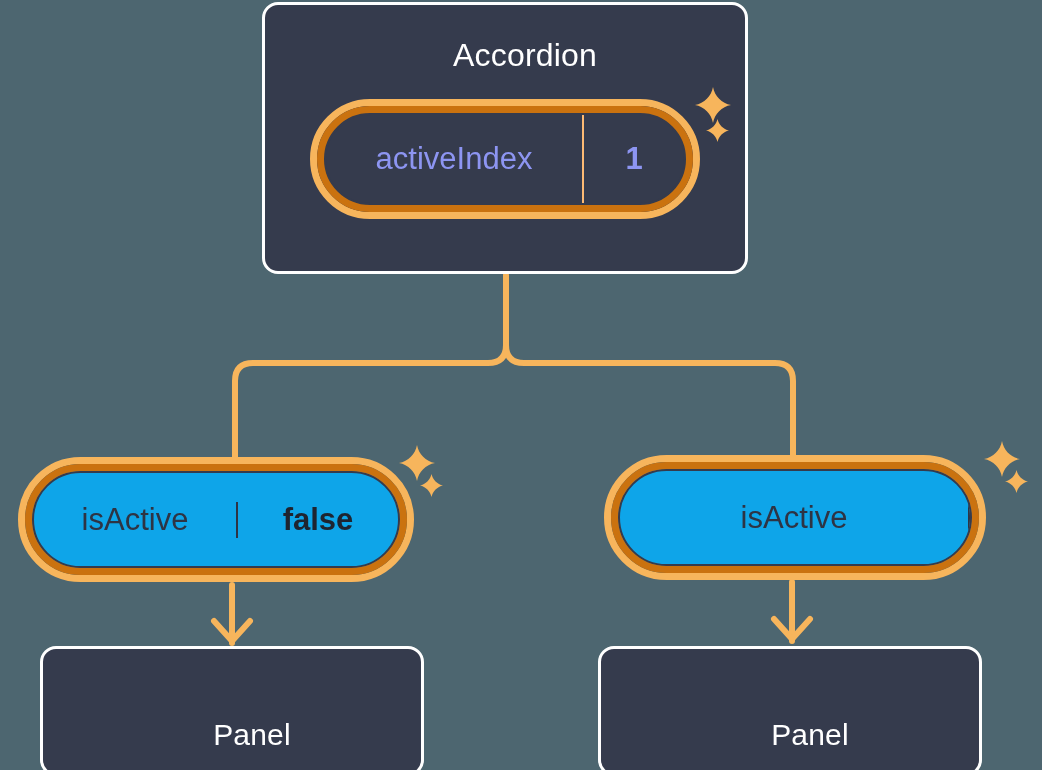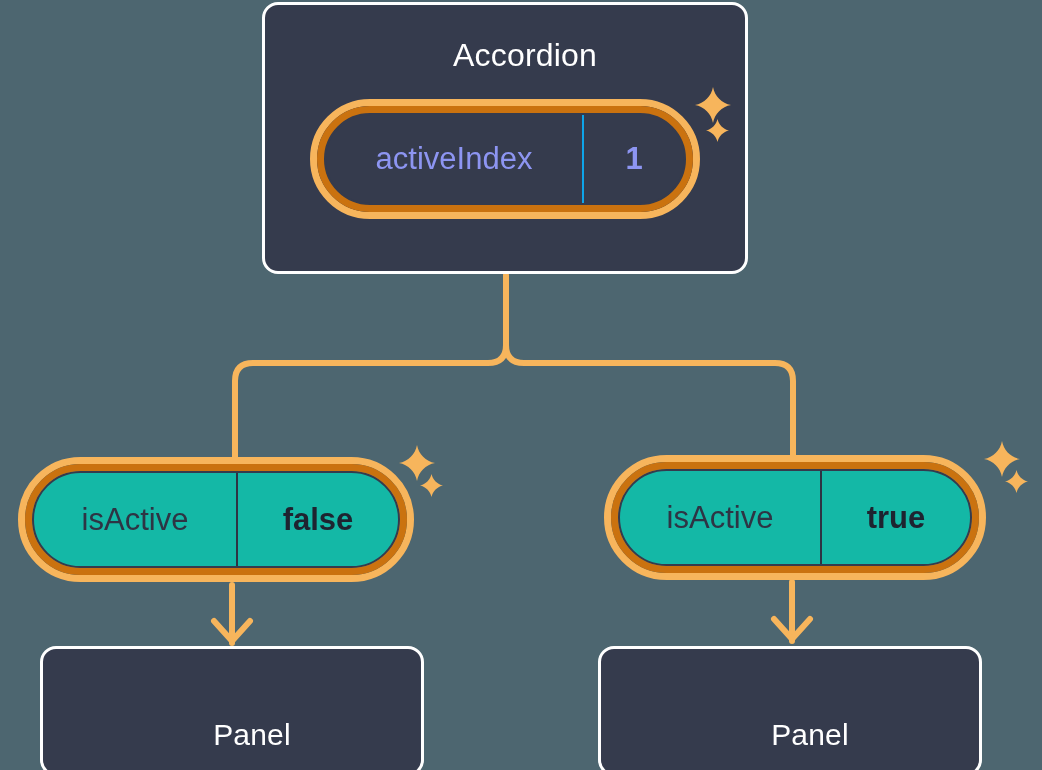--- a/index.html
+++ b/index.html
@@ -114,34 +114,35 @@
   }
   #pill-active-index .pill-inner {
     background: #353b4d;
     border: 2px solid #353b4d;
   }
   #pill-active-index .pill-key {
     color: #8d95f2;
     font-size: 31px;
     font-weight: 400;
     flex: 1 1 auto;
-    border-right: 2px solid #0ea5e9;
+    border-right: 2px solid #fdba74;
   }
   #pill-active-index .pill-val {
     color: #8d95f2;
     font-size: 31px;
     font-weight: 700;
     flex: 0 0 100px;
   }
 
   
   .pill-purple { height: 125px; }
   .pill-purple .pill-inner {
-    background: #14b8a6;
+    background: #0ea5e9;
     border: 2px solid #353b4d;
+    align-items: center;
   }
   .pill-purple .pill-key {
     color: #2e3444;
     font-size: 31px;
     font-weight: 400;
     flex: 1 1 auto;
     border-right: 2px solid #2e3444;
   }
   .pill-purple .pill-val {
     color: #1e2430;
@@ -247,21 +248,20 @@
     </svg>
   </div>
 
   <div class="card panel-card" id="panel-left">
     <div class="card-title">Panel</div>
   </div>
 
   <div class="pill pill-purple" id="pill-is-active-true">
     <div class="pill-inner">
       <div class="pill-cell pill-key">isActive</div>
-      <div class="pill-cell pill-val">true</div>
     </div>
   </div>
 
   <div class="sparkle" style="left:983px; top:440px;">
     <svg width="38" height="38" viewBox="0 0 38 38">
       <path d="M19 1 C20.6 10.2 27.8 17.4 37 19 C27.8 20.6 20.6 27.8 19 37 C17.4 27.8 10.2 20.6 1 19 C10.2 17.4 17.4 10.2 19 1 Z" fill="#f7b55c"></path>
     </svg>
   </div>
   <div class="sparkle" style="left:1004px; top:469px;">
     <svg width="25" height="25" viewBox="0 0 25 25">

